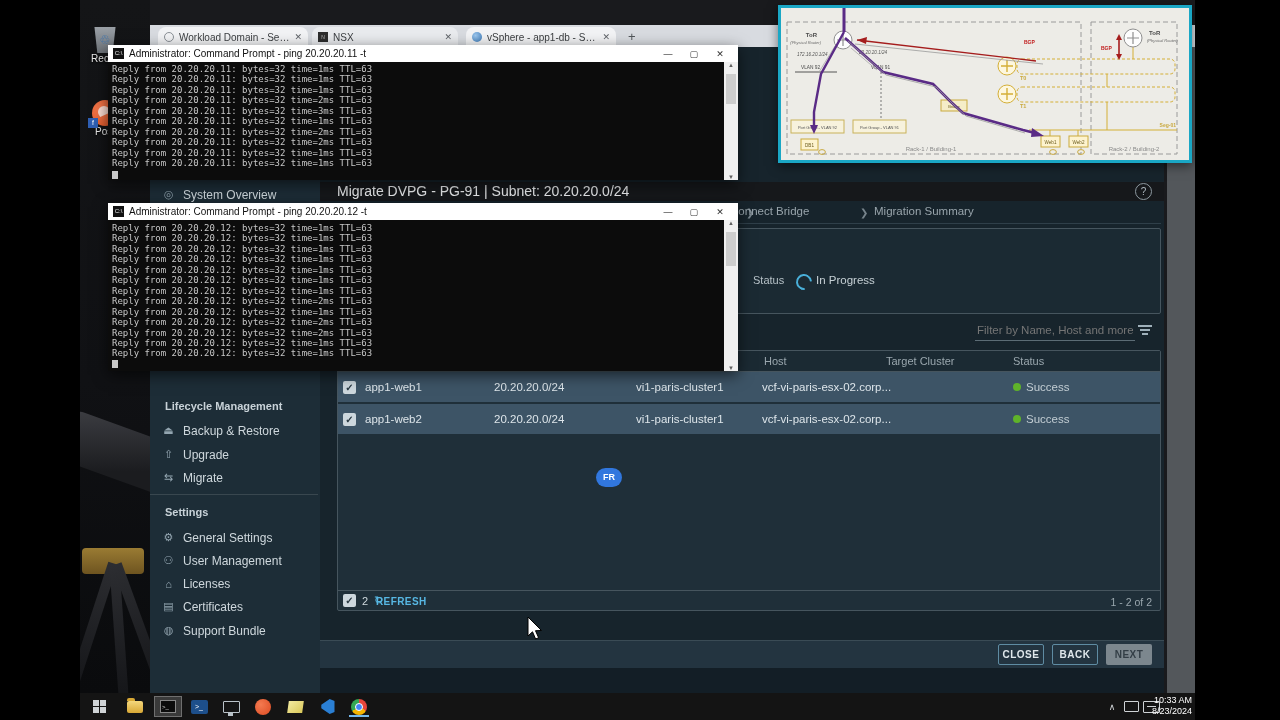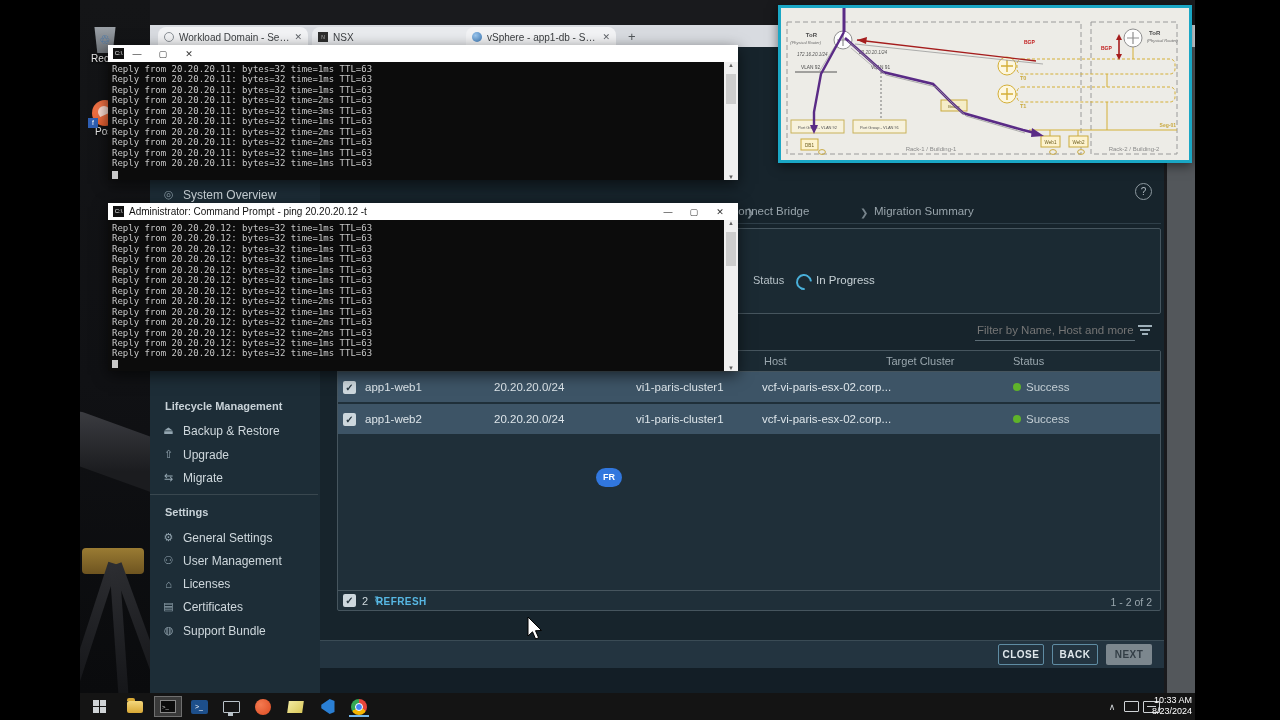--- a/index.html
+++ b/index.html
@@ -86,21 +86,21 @@
       <div class="desk-icon-label" style="text-align:center;">Post</div>
     </div>
   </div>
 
   <div class="abs tabstrip"></div>
   <div class="abs tab" style="left:158px;width:150px;">
     <div style="width:10px;height:10px;border-radius:50%;border:1.5px solid #8a9096;box-sizing:border-box;"></div>
     <div class="tab-label" style="margin-left:5px;">Workload Domain - Services</div>
     <div class="tab-close">✕</div>
   </div>
-  <div class="abs tab" style="left:312px;width:169px;background:#e9ebee;">
+  <div class="abs tab" style="left:312px;width:146px;background:#e9ebee;">
     <div style="width:10px;height:10px;background:#2d2d2d;color:#bbb;font-size:5px;line-height:10px;text-align:center;">N</div>
     <div class="tab-label" style="margin-left:5px;">NSX</div>
     <div class="tab-close">✕</div>
   </div>
   <div class="abs tab" style="left:466px;width:150px;">
     <div style="width:10px;height:10px;border-radius:50%;background:radial-gradient(circle at 35% 35%,#9cc7ee,#3a77b5);"></div>
     <div class="tab-label" style="margin-left:5px;">vSphere - app1-db - Summary</div>
     <div class="tab-close">✕</div>
   </div>
   <div class="abs" style="left:628px;top:29px;font-size:13px;color:#50555a;">+</div>
@@ -143,20 +143,23 @@
     <div class="side-item" style="top:551px;">
       <span class="side-ico">▤</span>
       <span>Certificates</span>
     </div>
     <div class="side-item" style="top:575px;">
       <span class="side-ico">◍</span>
       <span>Support Bundle</span>
     </div>
   </div>
 
+  <div class="abs modal-title">
+    <span>Migrate DVPG - PG-91 | Subnet: 20.20.20.0/24</span>
+  </div>
   <div class="abs helpc" style="left:1135px;top:183px;">?</div>
 
   <div class="abs chev" style="left:746px;top:207px;">❯</div>
   <div class="abs step" style="left:716px;top:205px;">Disconnect Bridge</div>
   <div class="abs chev" style="left:860px;top:207px;">❯</div>
   <div class="abs step" style="left:874px;top:205px;">Migration Summary</div>
   <div class="abs" style="left:337px;top:223px;width:824px;height:1px;background:#2f3f49;"></div>
 
   <div class="abs panel" style="left:337px;top:228px;width:824px;height:86px;"></div>
   <div class="abs" style="left:753px;top:274px;font-size:11px;color:#b6c1c7;">Status</div>
@@ -208,20 +211,21 @@
 
   <div class="abs" style="left:320px;top:640px;width:844px;height:28px;background:#233440;border-top:1px solid #3a4b55;box-sizing:border-box;"></div>
   <div class="abs btn-outline" style="left:998px;top:644px;width:46px;height:21px;line-height:19px;">CLOSE</div>
   <div class="abs btn-outline" style="left:1052px;top:644px;width:46px;height:21px;line-height:19px;">BACK</div>
   <div class="abs btn-gray" style="left:1106px;top:644px;width:46px;height:21px;line-height:21px;">NEXT</div>
   <div class="abs" style="left:320px;top:668px;width:844px;height:25px;background:#131e26;"></div>
 
   <div class="abs cmd" style="left:108px;top:45px;width:630px;height:135px;z-index:30;">
     <div class="cmd-title">
       <div class="cmd-ico">C:\</div>
+      <div class="cmd-title-txt">Administrator: Command Prompt - ping  20.20.20.11 -t</div>
       <div class="cmd-btn">—</div>
       <div class="cmd-btn">▢</div>
       <div class="cmd-btn">✕</div>
     </div>
     <div class="abs" style="left:4px;top:19px;">
       <div class="cmd-line">Reply from 20.20.20.11: bytes=32 time=1ms TTL=63</div>
       <div class="cmd-line">Reply from 20.20.20.11: bytes=32 time=1ms TTL=63</div>
       <div class="cmd-line">Reply from 20.20.20.11: bytes=32 time=1ms TTL=63</div>
       <div class="cmd-line">Reply from 20.20.20.11: bytes=32 time=2ms TTL=63</div>
       <div class="cmd-line">Reply from 20.20.20.11: bytes=32 time=3ms TTL=63</div>

